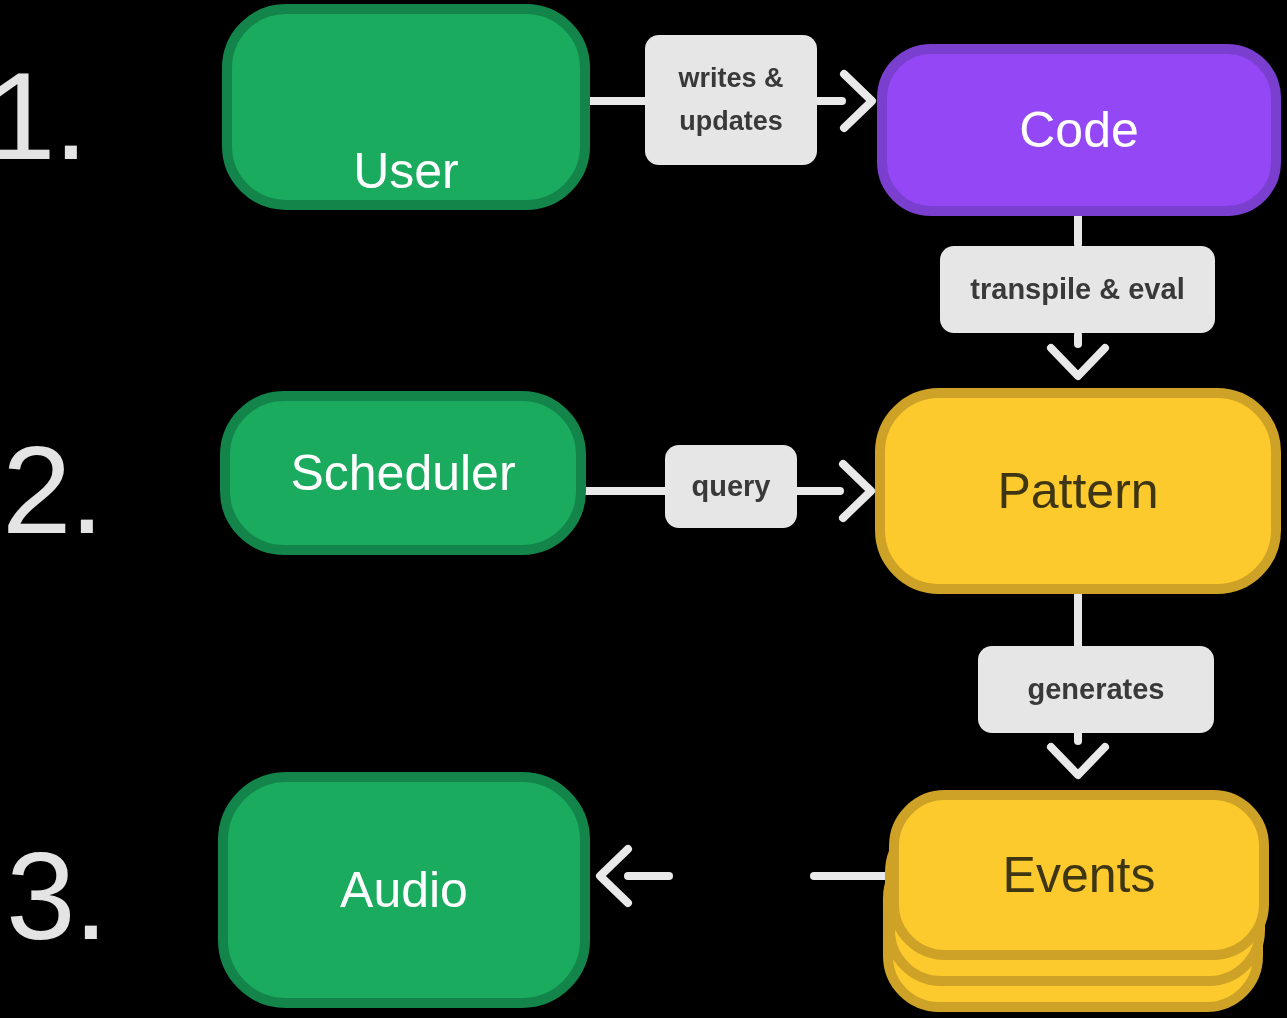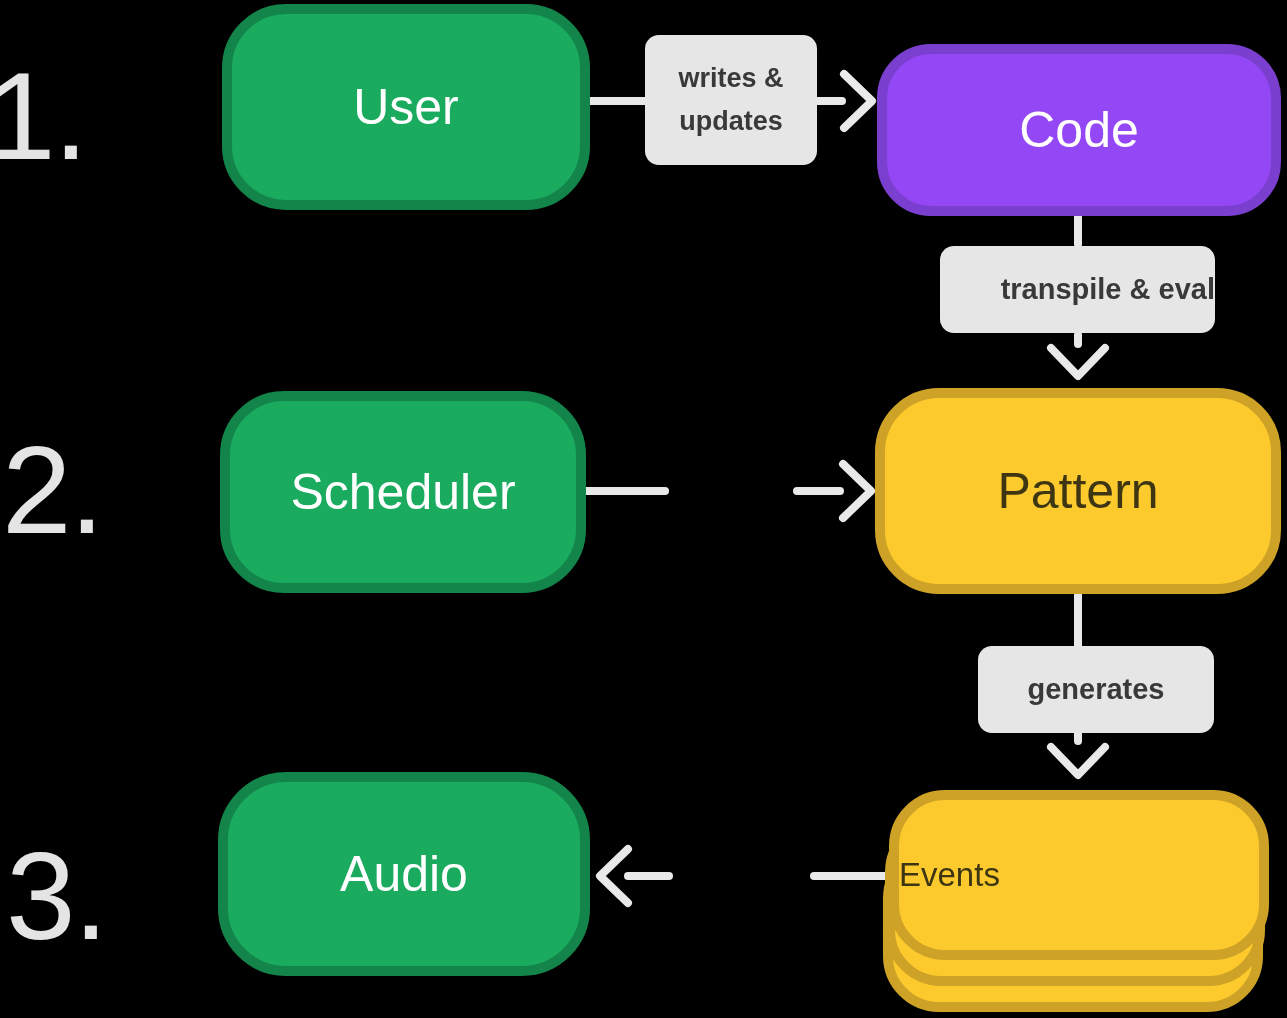--- a/index.html
+++ b/index.html
@@ -37,46 +37,46 @@
 
   .node{
     position:absolute;display:flex;align-items:center;justify-content:center;
     border-style:solid;border-width:10px;
     font-size:50px;font-weight:400;
   }
   .node.green{background:var(--node-green-fill);border-color:var(--node-green-border);color:var(--node-green-text);}
   .node.purple{background:var(--node-purple-fill);border-color:var(--node-purple-border);color:var(--node-purple-text);}
   .node.yellow{background:var(--node-yellow-fill);border-color:var(--node-yellow-border);color:var(--node-yellow-text);}
 
-  .node-user{left:222px;top:4px;width:368px;height:206px;border-radius:64px;}
+  .node-user{left:222px;top:4px;width:368px;height:206px;border-radius:64px;align-items:flex-end;}
   .node-code{left:877px;top:12px;width:404px;height:172px;border-radius:54px;margin-top:32px;}
-  .node-scheduler{left:220px;top:391px;width:366px;height:202px;border-radius:64px;}
+  .node-scheduler{left:220px;top:391px;width:366px;height:164px;border-radius:64px;}
   .node-pattern{left:875px;top:388px;width:406px;height:206px;border-radius:64px;}
-  .node-audio{left:218px;top:772px;width:372px;height:204px;border-radius:68px;}
+  .node-audio{left:218px;top:772px;width:372px;height:236px;border-radius:68px;}
 
   .events-card{
     position:absolute;width:380px;height:170px;border-radius:56px;
     background:var(--node-yellow-fill);border:10px solid var(--node-yellow-border);
   }
   .events-card.bottom{left:883px;top:842px;}
   .events-card.middle{left:885px;top:816px;}
   .events-card.top{
     left:889px;top:790px;
-    display:flex;align-items:center;justify-content:flex-start;
-    font-size:33px;color:var(--node-yellow-text);
+    display:flex;align-items:center;justify-content:center;
+    font-size:50px;color:var(--node-yellow-text);
   }
 
   .edge-label{
     position:absolute;display:flex;align-items:center;justify-content:center;
     background:var(--edge-label-bg);color:var(--edge-label-text);
     border-radius:14px;font-weight:700;font-size:29px;text-align:center;
     line-height:1.6;
   }
   .el-writes{left:645px;top:35px;width:172px;height:130px;font-size:27px;padding:0 20px;}
-  .el-transpile{left:940px;top:246px;width:275px;height:87px;justify-content:flex-end;}
+  .el-transpile{left:940px;top:246px;width:275px;height:87px;}
   .el-query{left:665px;top:445px;width:132px;height:83px;}
   .el-generates{left:978px;top:646px;width:236px;height:87px;}
   .el-trigger{left:667px;top:832px;width:147px;height:86px;}
 
   svg.arrow{position:absolute;overflow:visible;}
   svg.arrow line,svg.arrow polyline{
     stroke:var(--arrow);stroke-width:8;fill:none;
     stroke-linecap:round;stroke-linejoin:round;
   }
   .arr-a{left:580px;top:68px;width:310px;height:66px;}
@@ -149,17 +149,20 @@
   <div class="events-card top">
     <span>Events</span>
   </div>
 
   <div class="edge-label el-writes">
     <span>writes &amp; updates</span>
   </div>
   <div class="edge-label el-transpile">
     <span>transpile &amp; eval</span>
   </div>
+  <div class="edge-label el-query">
+    <span>query</span>
+  </div>
   <div class="edge-label el-generates">
     <span>generates</span>
   </div>
 
 </div>
 
 </body></html>

